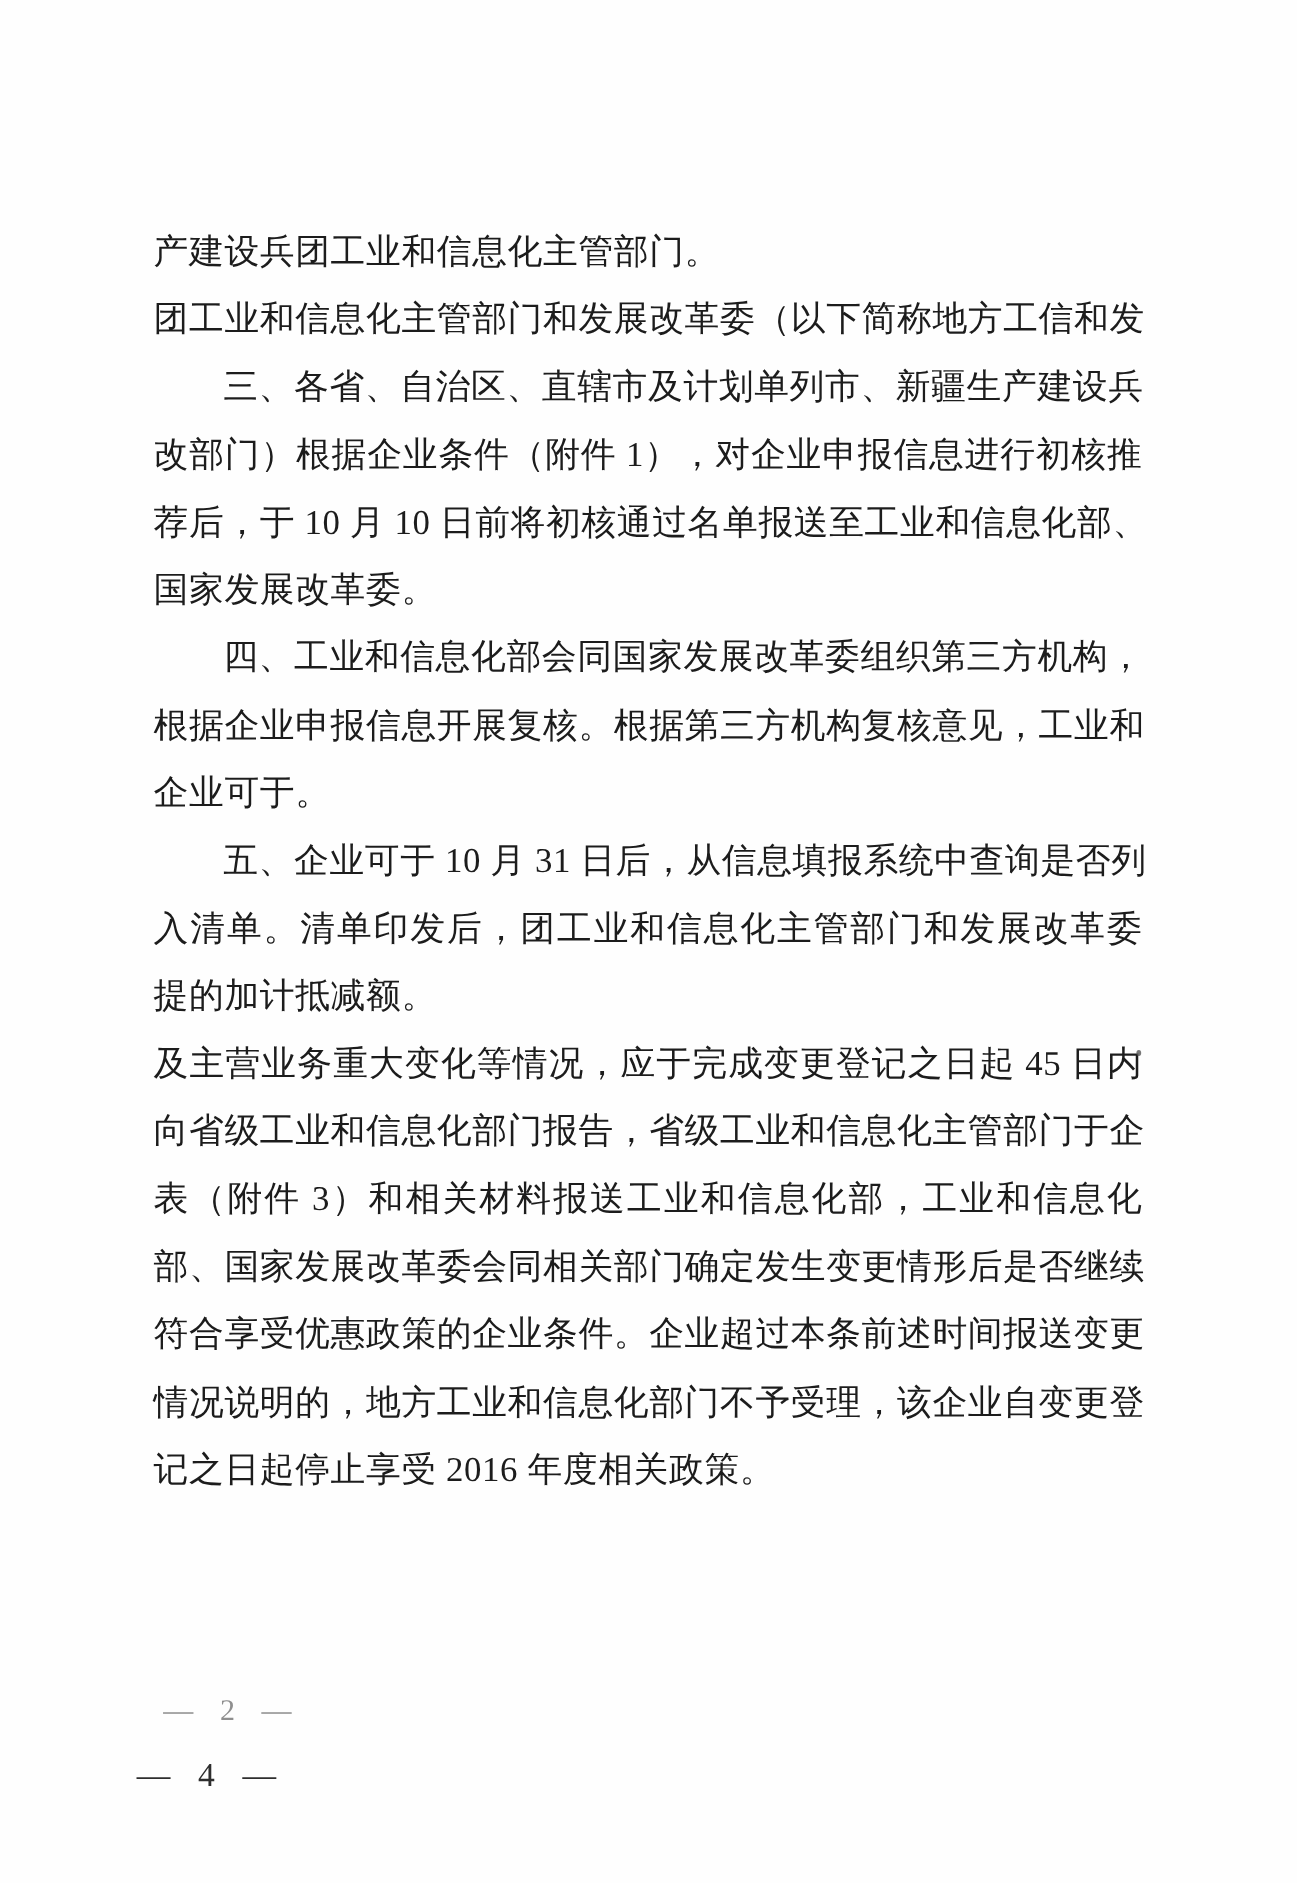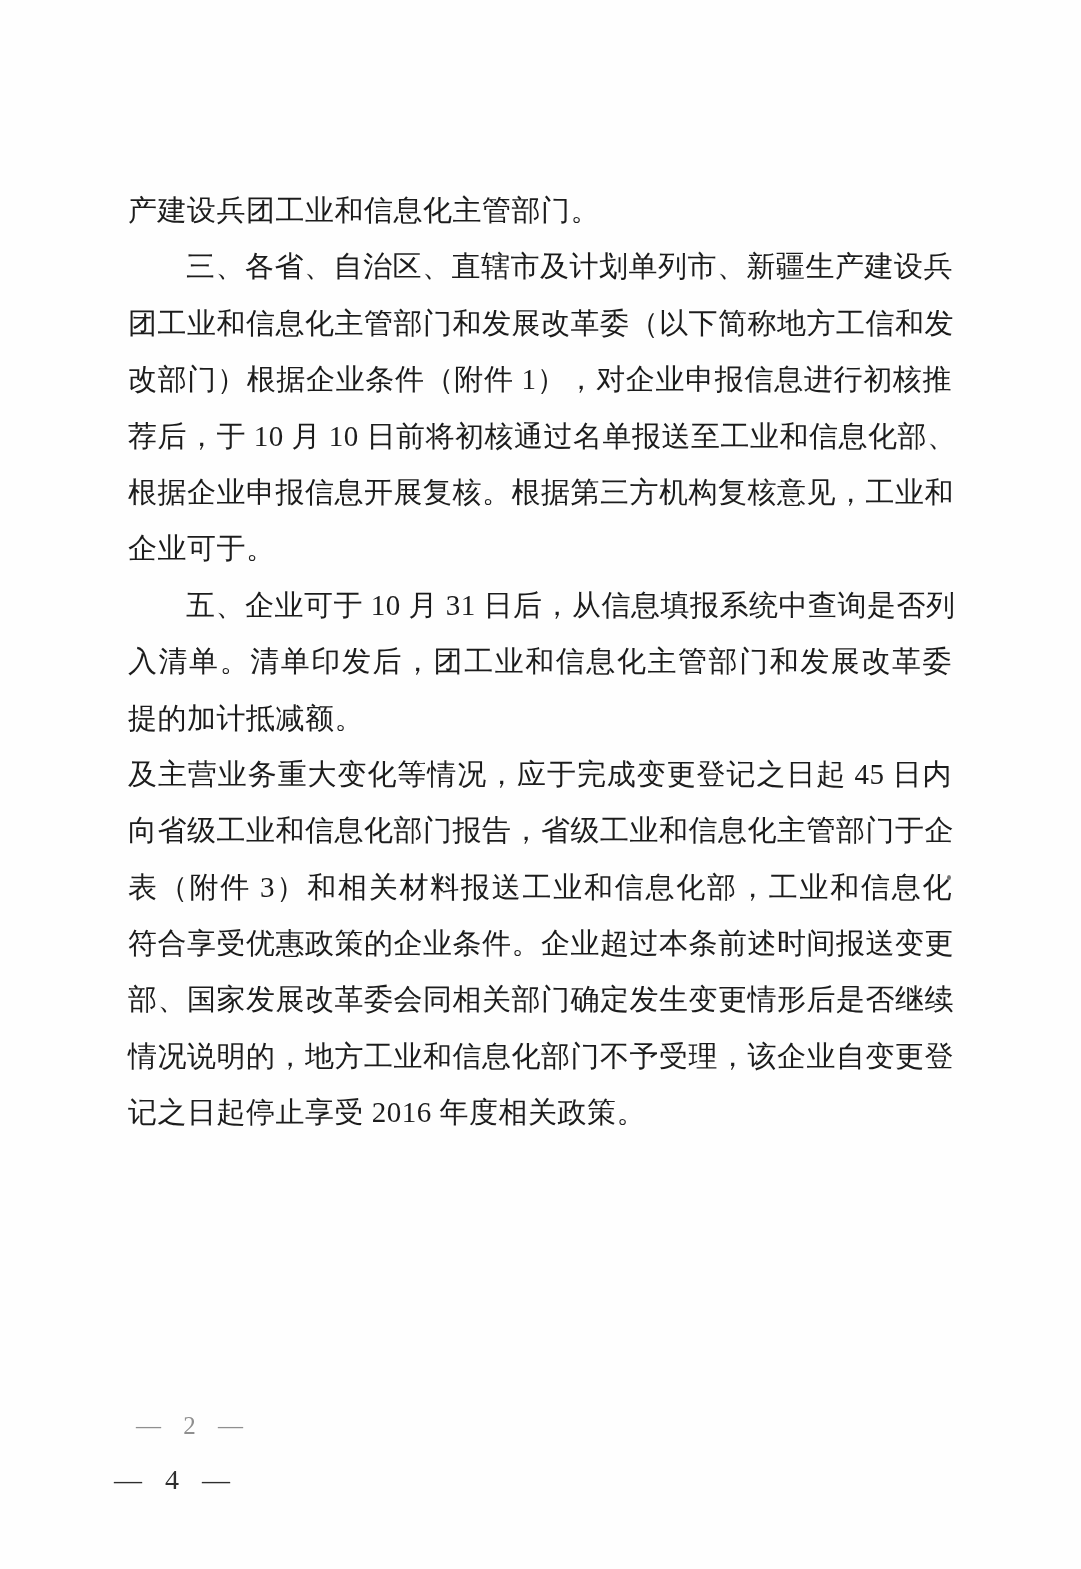--- a/index.html
+++ b/index.html
@@ -66,34 +66,36 @@
     border-radius: 50%;
     opacity: 0.8;
   }
 </style>
 </head>
 <body>
 
 <div class="page">
   <div class="text-block">
     <div class="line short">产建设兵团工业和信息化主管部门。</div>
+    <div class="line">团工业和信息化主管部门和发展改革委（以下简称地方工信和发</div>
     <div class="line indent">三、各省、自治区、直辖市及计划单列市、新疆生产建设兵</div>
-    <div class="line">团工业和信息化主管部门和发展改革委（以下简称地方工信和发</div>
     <div class="line">改部门）根据企业条件（附件 1），对企业申报信息进行初核推</div>
     <div class="line">荐后，于 10 月 10 日前将初核通过名单报送至工业和信息化部、</div>
+    <div class="line short">国家发展改革委。</div>
+    <div class="line indent">四、工业和信息化部会同国家发展改革委组织第三方机构，</div>
     <div class="line">根据企业申报信息开展复核。根据第三方机构复核意见，工业和</div>
     <div class="line short">企业可于。</div>
     <div class="line indent">五、企业可于 10 月 31 日后，从信息填报系统中查询是否列</div>
     <div class="line">入清单。清单印发后，团工业和信息化主管部门和发展改革委</div>
     <div class="line short">提的加计抵减额。</div>
     <div class="line">及主营业务重大变化等情况，应于完成变更登记之日起 45 日内</div>
     <div class="line">向省级工业和信息化部门报告，省级工业和信息化主管部门于企</div>
     <div class="line">表（附件 3）和相关材料报送工业和信息化部，工业和信息化</div>
+    <div class="line">部、国家发展改革委会同相关部门确定发生变更情形后是否继续</div>
     <div class="line">符合享受优惠政策的企业条件。企业超过本条前述时间报送变更</div>
-    <div class="line">部、国家发展改革委会同相关部门确定发生变更情形后是否继续</div>
     <div class="line">情况说明的，地方工业和信息化部门不予受理，该企业自变更登</div>
     <div class="line short">记之日起停止享受 2016 年度相关政策。</div>
   </div>
 
   <div class="page-num original">— 2 —</div>
   <div class="page-num overlay">— 4 —</div>
 
   <div class="scan-dot"></div>
 </div>
 

